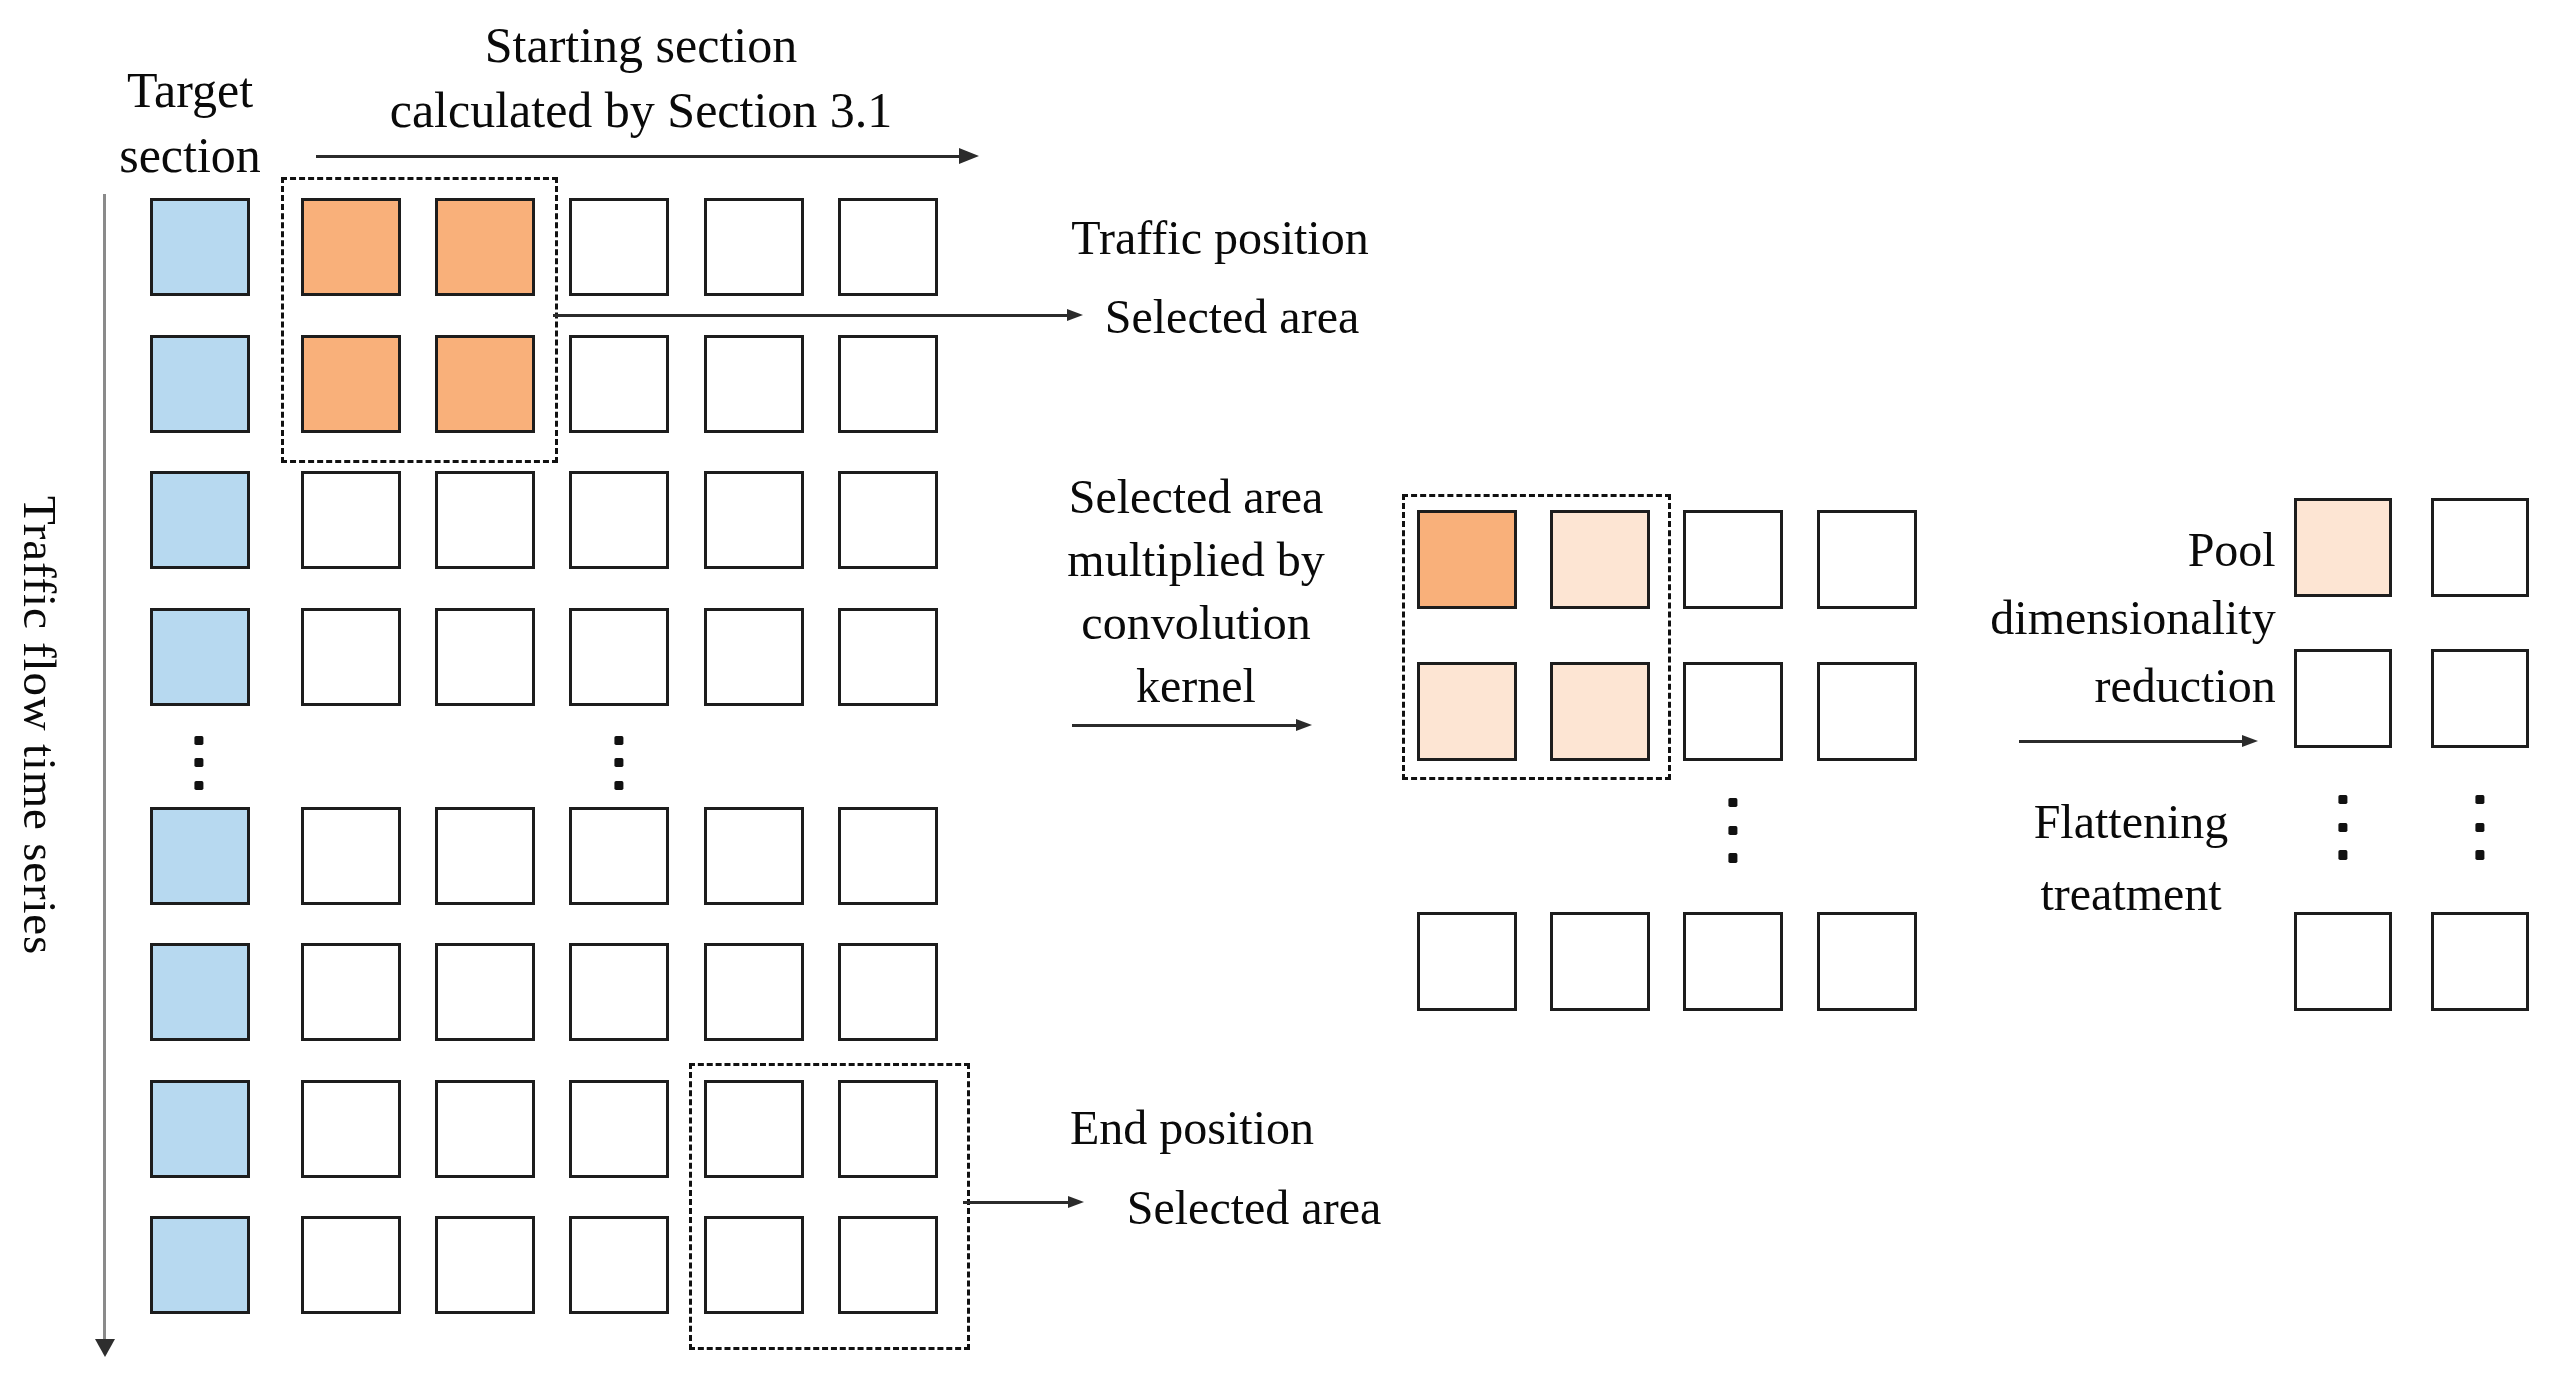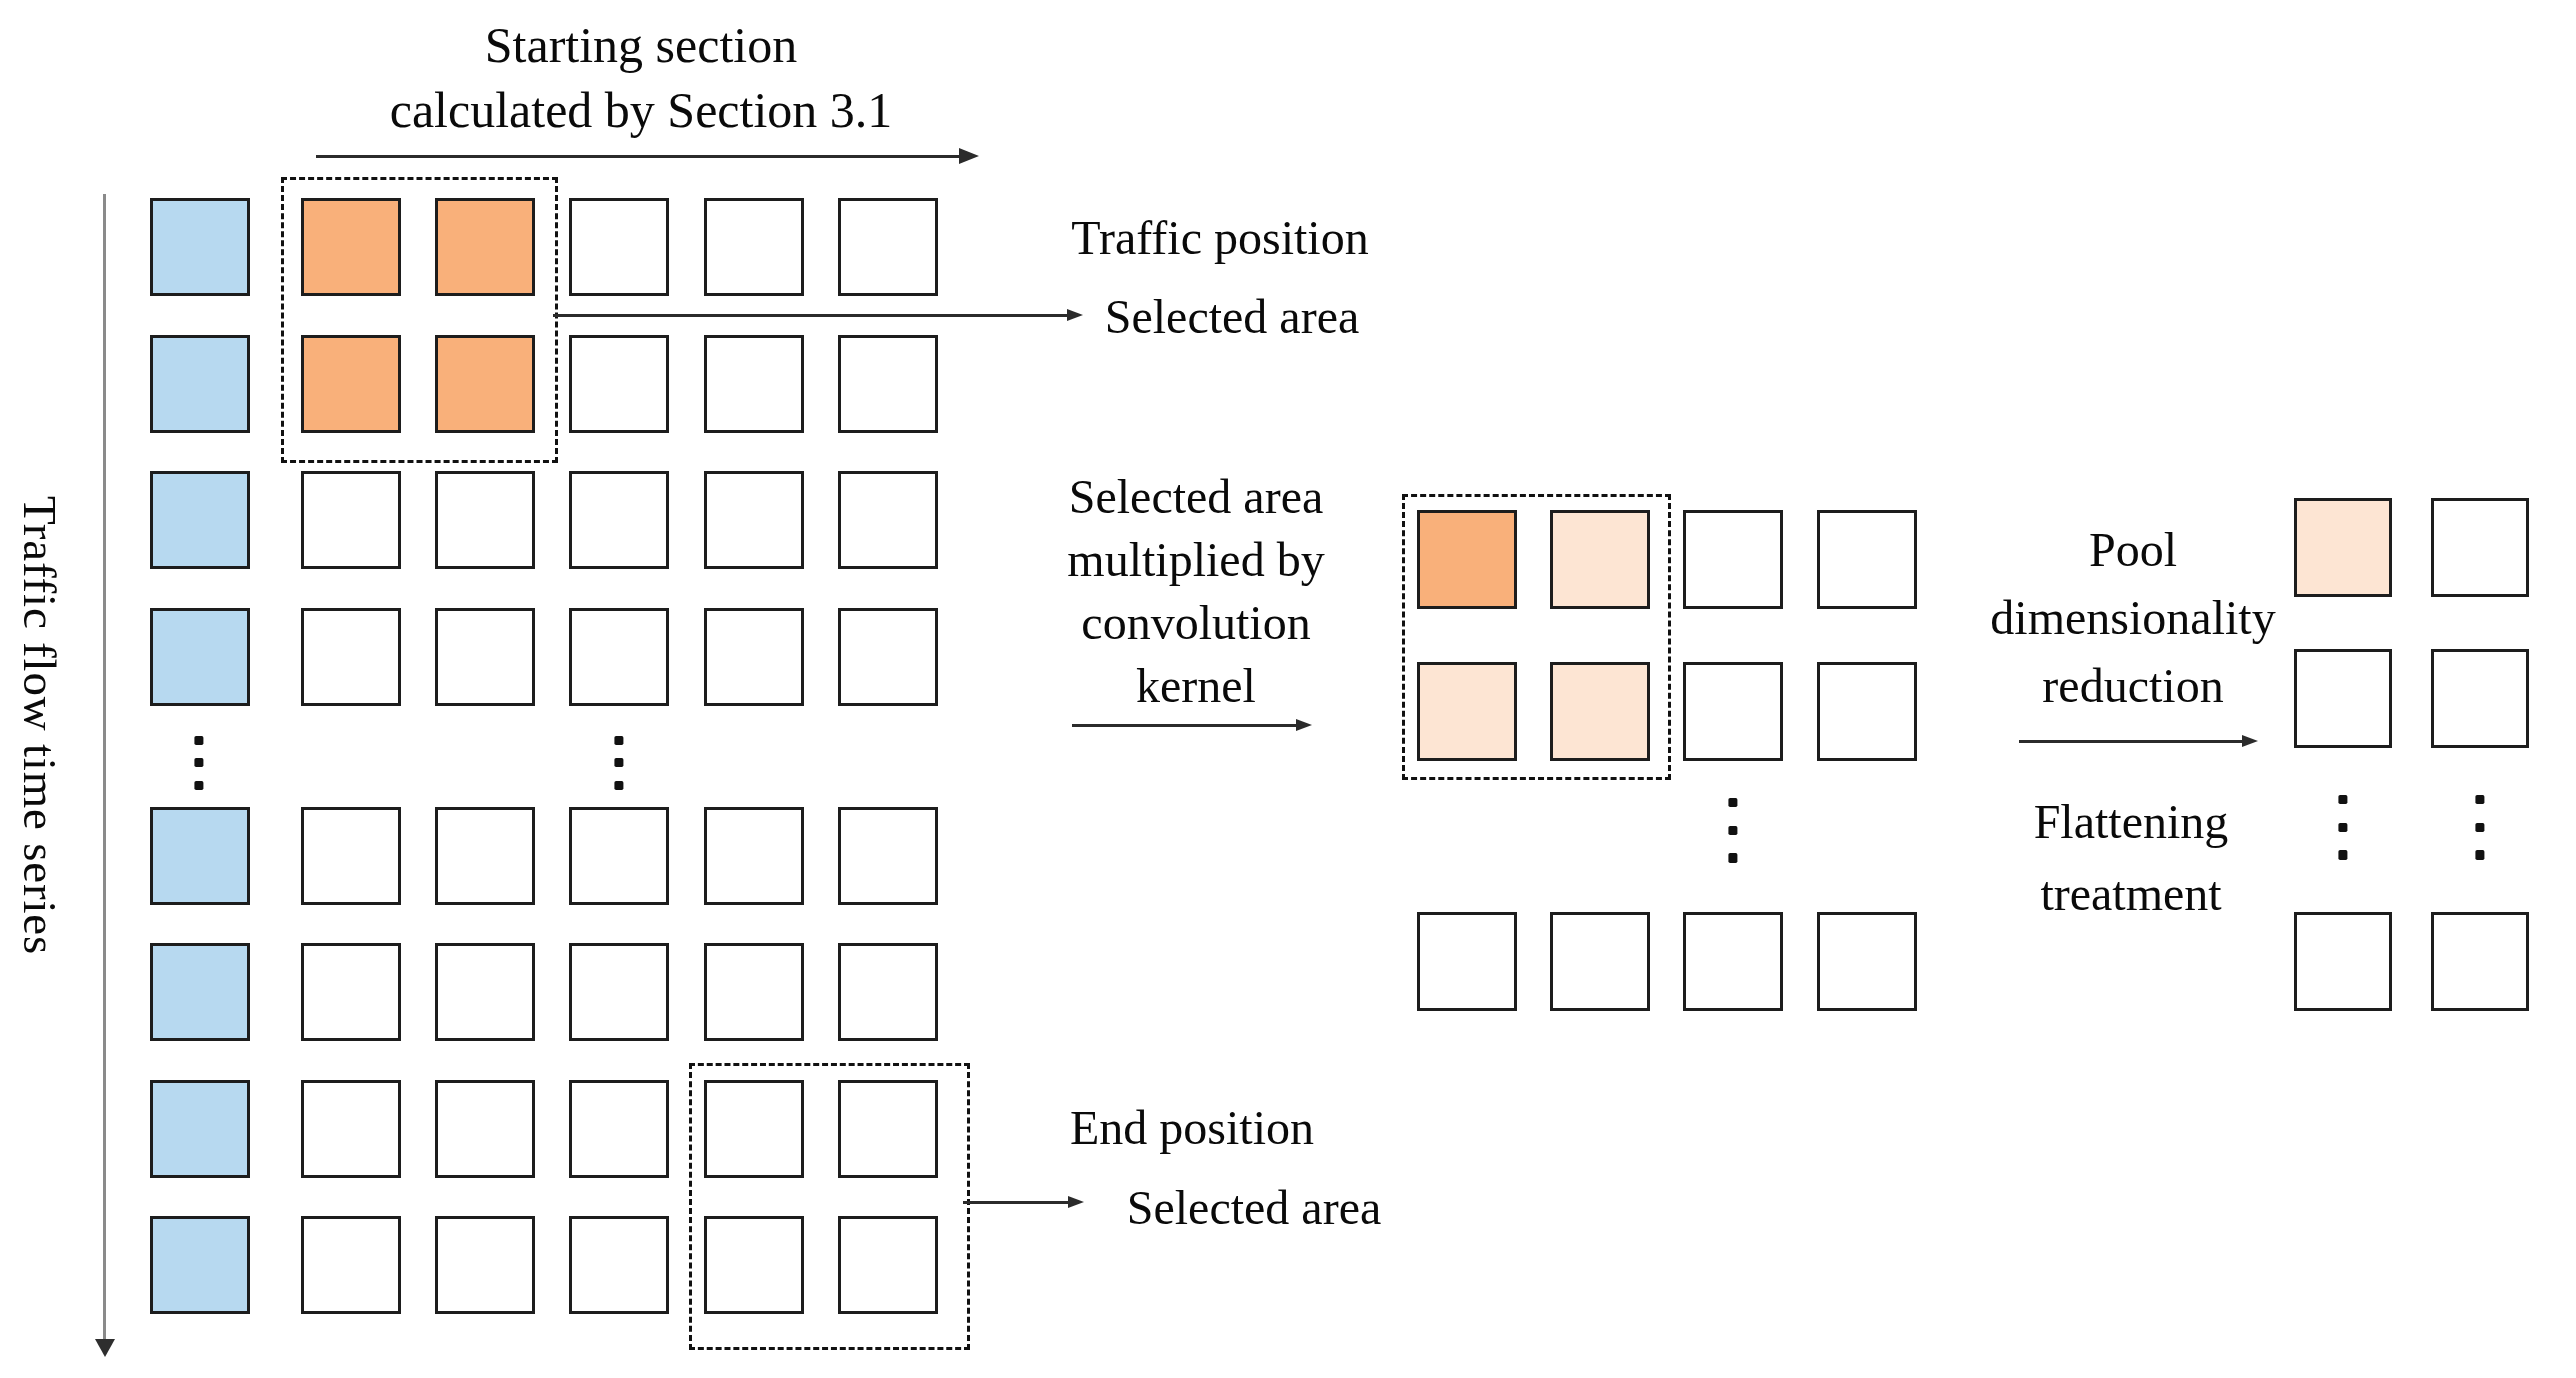--- a/index.html
+++ b/index.html
@@ -7,21 +7,21 @@
     position:relative;
     width:2576px;height:1379px;
     background:#ffffff;
     font-family:"Liberation Serif","DejaVu Serif",serif;
     color:#0a0a0a;
     overflow:hidden;
   }
   .txt{position:absolute;white-space:nowrap;text-align:center;transform:translateX(-50%);}
   .h60{font-size:50px;line-height:65px;}
   .h58{font-size:48px;line-height:63px;}
-  .pool-lines{line-height:68px;}
+  .pool-lines{line-height:68px;text-align:right;}
   .flat-lines{line-height:72px;}
   .vertical-label{
     position:absolute;
     writing-mode:vertical-rl;
     font-size:47px;
     letter-spacing:0.8px;
     white-space:nowrap;
   }
   .hline{position:absolute;background:#2b2b2b;}
   .vline{position:absolute;background:#8a8a8a;}
@@ -47,20 +47,24 @@
   .vdots{position:absolute;display:flex;flex-direction:column;align-items:center;transform:translateX(-50%);}
   .vdots span{width:9.2px;height:9.2px;background:#111;border-radius:1.7px;display:block;}
   .vdots.tight span{margin:6.7px 0;}
   .vdots.wide span{margin:9.2px 0;}
 </style>
 </head>
 <body>
 
 <div class="canvas">
 
+  <div class="txt h60" style="left:190px;top:58px">
+    <div>Target</div>
+    <div>section</div>
+  </div>
 
   <div class="txt h60" style="left:641px;top:13.3px">
     <div>Starting section</div>
     <div>calculated by Section 3.1</div>
   </div>
 
   <div>
     <div class="hline" style="left:316px;top:155px;width:645px;height:3.3px"></div>
     <div class="head-right" style="left:959px;top:148px"></div>
   </div>

